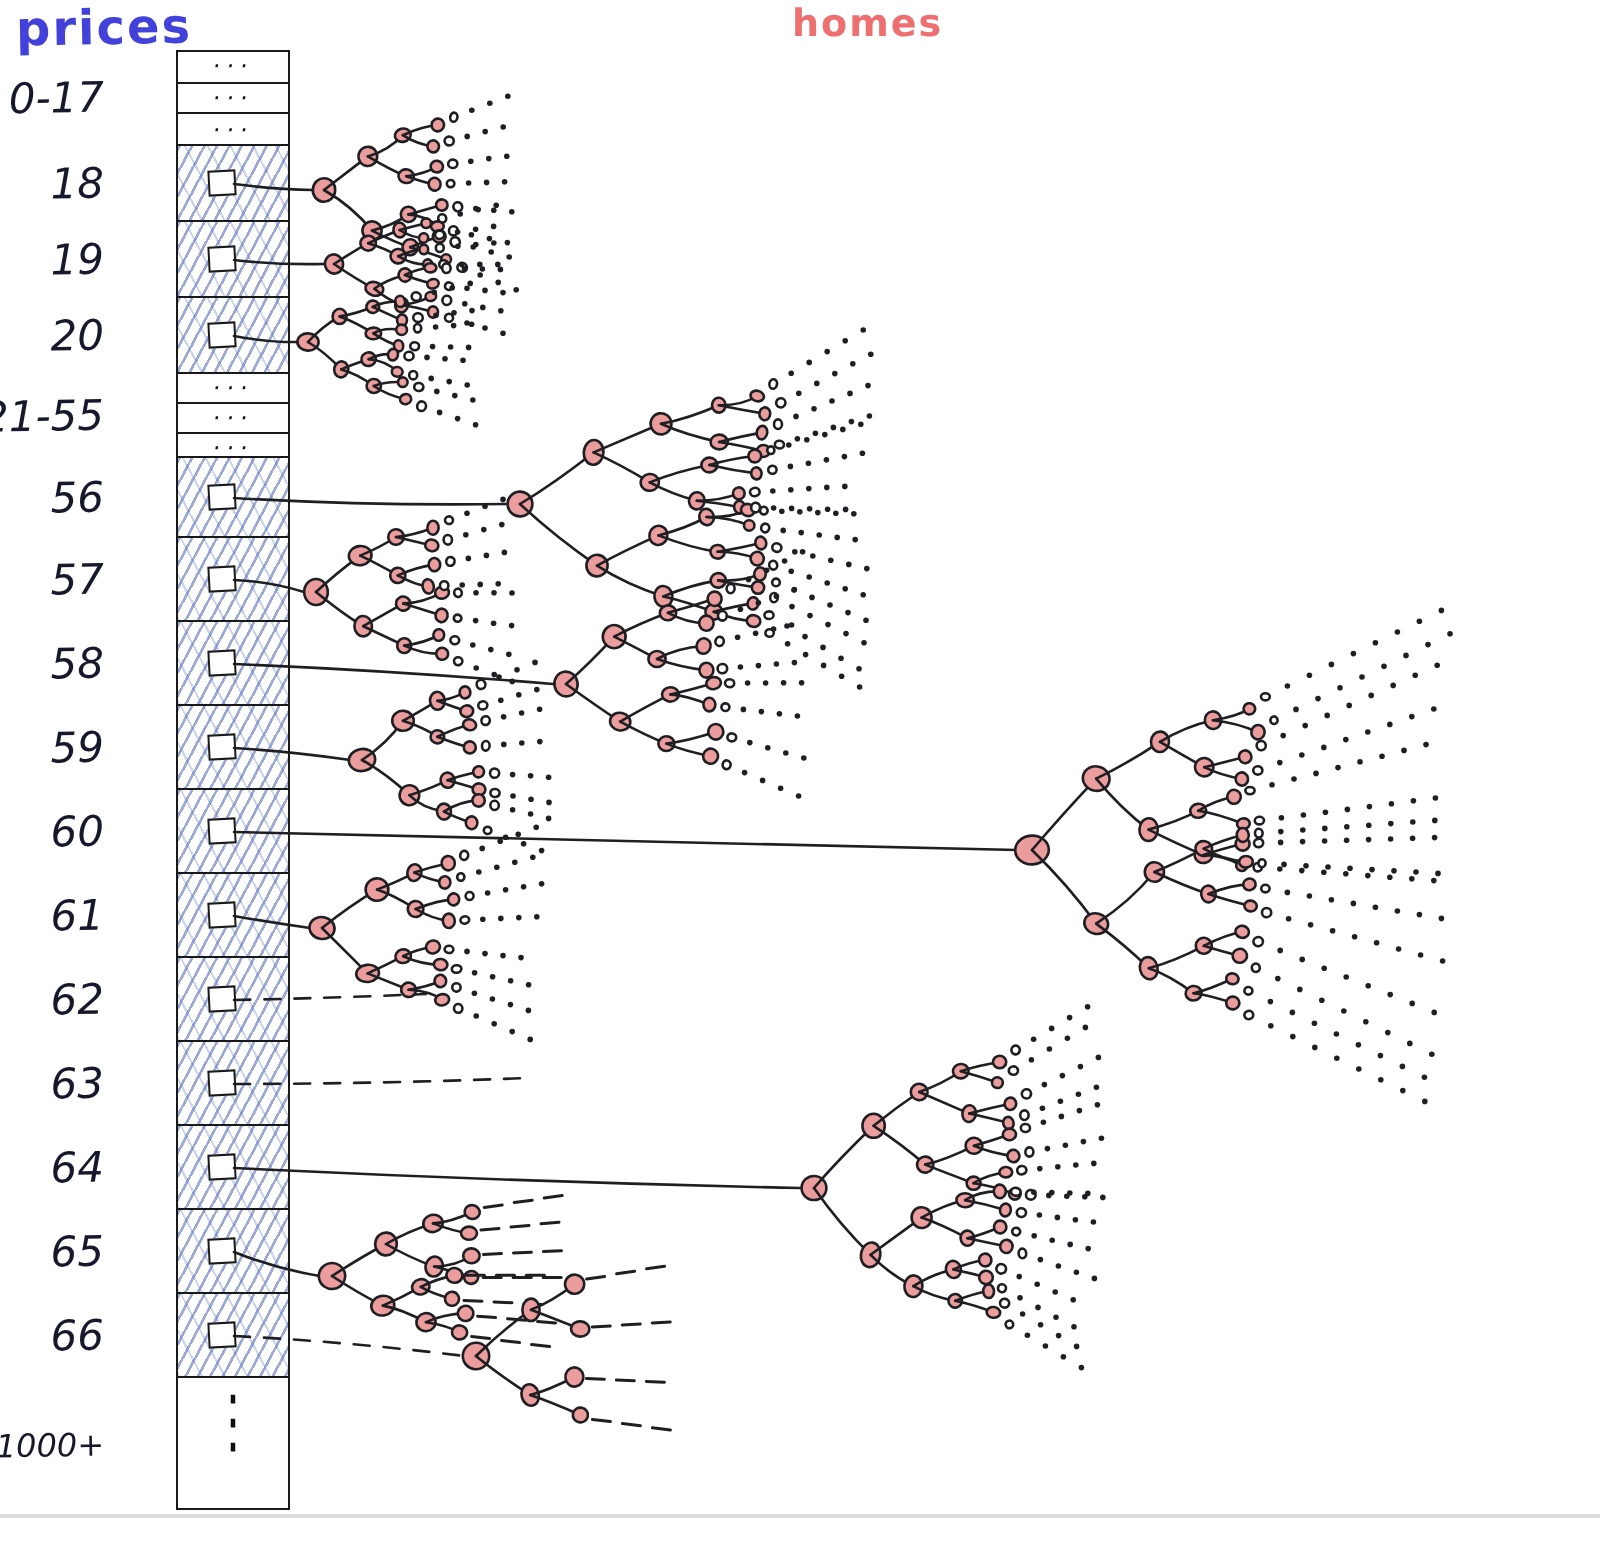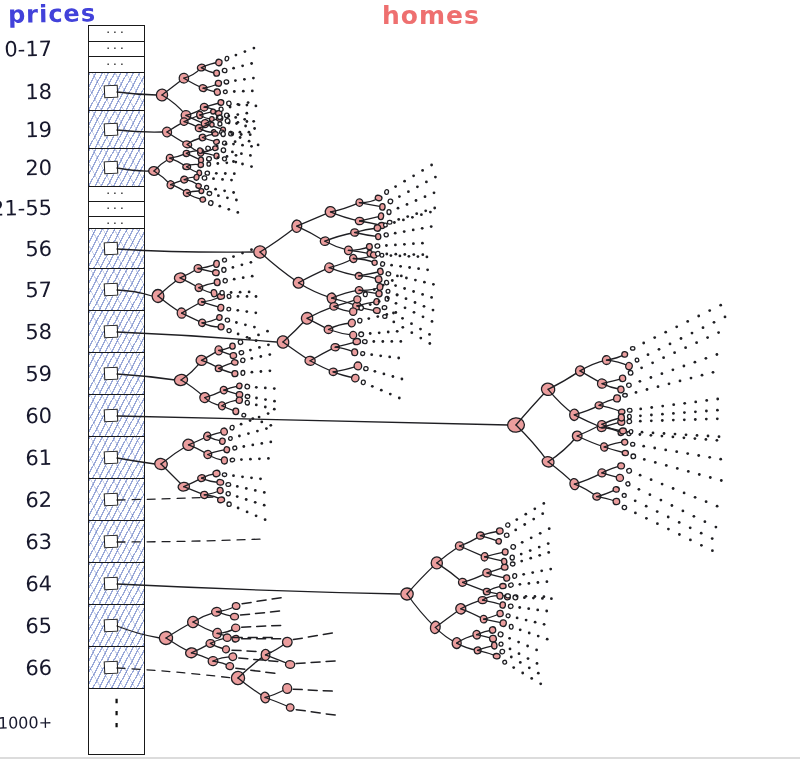--- a/index.html
+++ b/index.html
@@ -2,23 +2,23 @@
 <html><head>
 <meta charset="utf-8">
 <style>
   html,body{margin:0;padding:0;}
   body{
     width:800px;height:772px;position:relative;background:#ffffff;
     font-family:"DejaVu Sans", sans-serif;color:#1c1d2e;overflow:hidden;
   }
   .title{position:absolute;font-size:24px;font-weight:bold;letter-spacing:1px;}
   .prices-title{left:8px;top:0;color:#4242da;transform:rotate(-1deg);}
-  .homes-title{left:382px;top:1px;color:#ee6f6f;font-size:25px;}
+  .homes-title{left:396px;top:1px;color:#ee6f6f;font-size:19px;}
 
-  .row{position:absolute;left:0;right:15px;}
+  .row{position:absolute;left:0;right:15px;font-style:italic;}
   .row-label{
     position:absolute;left:0;top:0;bottom:0;width:80px;padding-right:28px;
     box-sizing:border-box;display:flex;align-items:center;justify-content:flex-end;
     font-size:21px;white-space:nowrap;transform:rotate(-1deg);color:#17182c;
   }
   .row-label.small{font-size:16px;}
   .cell{
     position:absolute;left:88px;width:57px;top:0;bottom:0;box-sizing:border-box;
     border-left:1.8px solid #191919;border-right:1.8px solid #191919;
     border-bottom:1.8px solid #191919;background:#fff;

